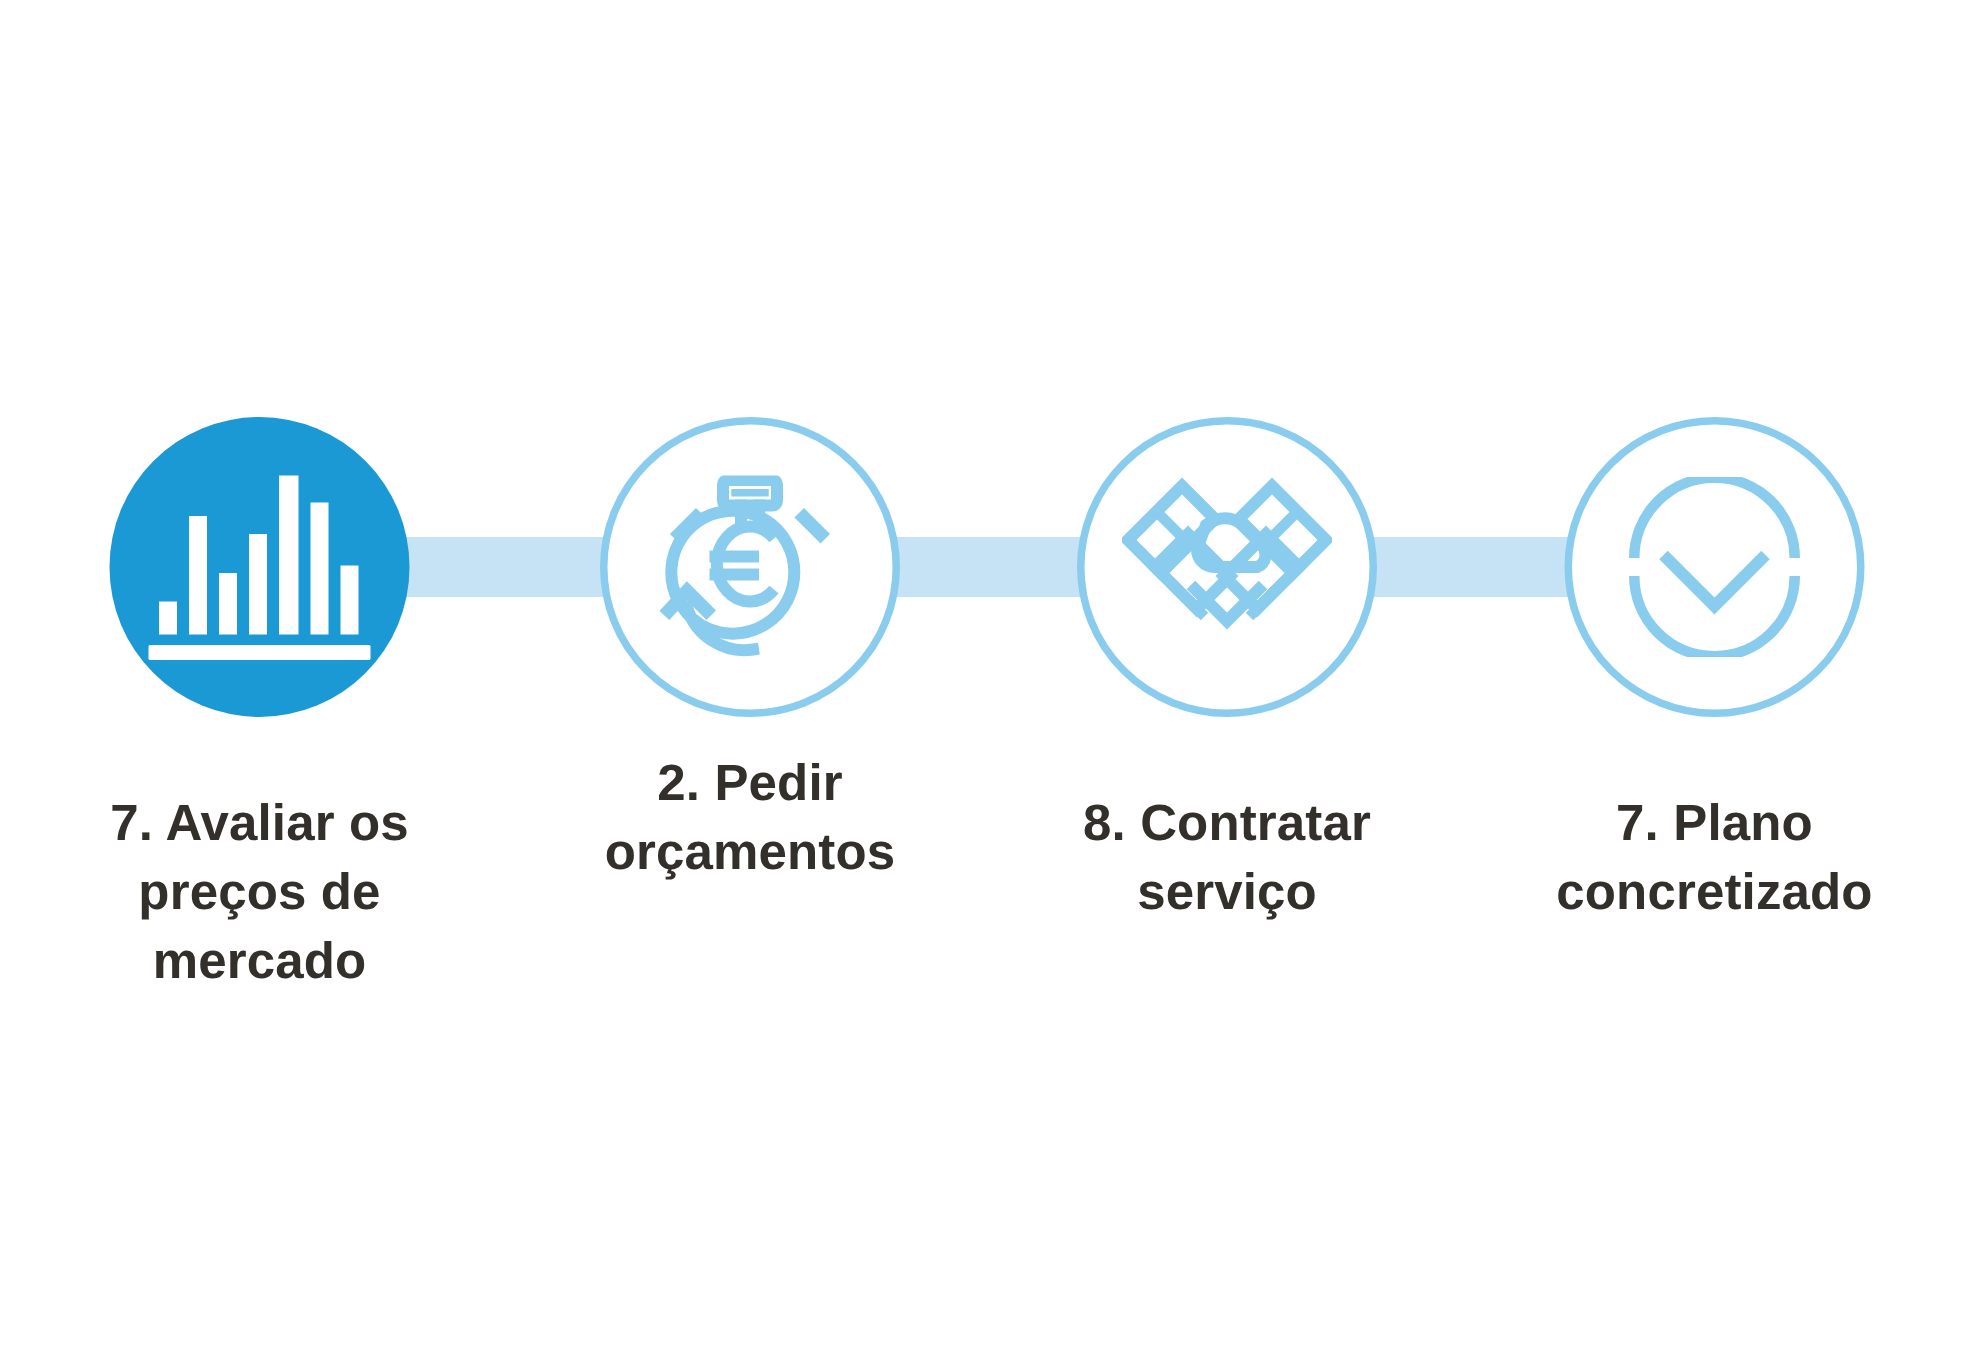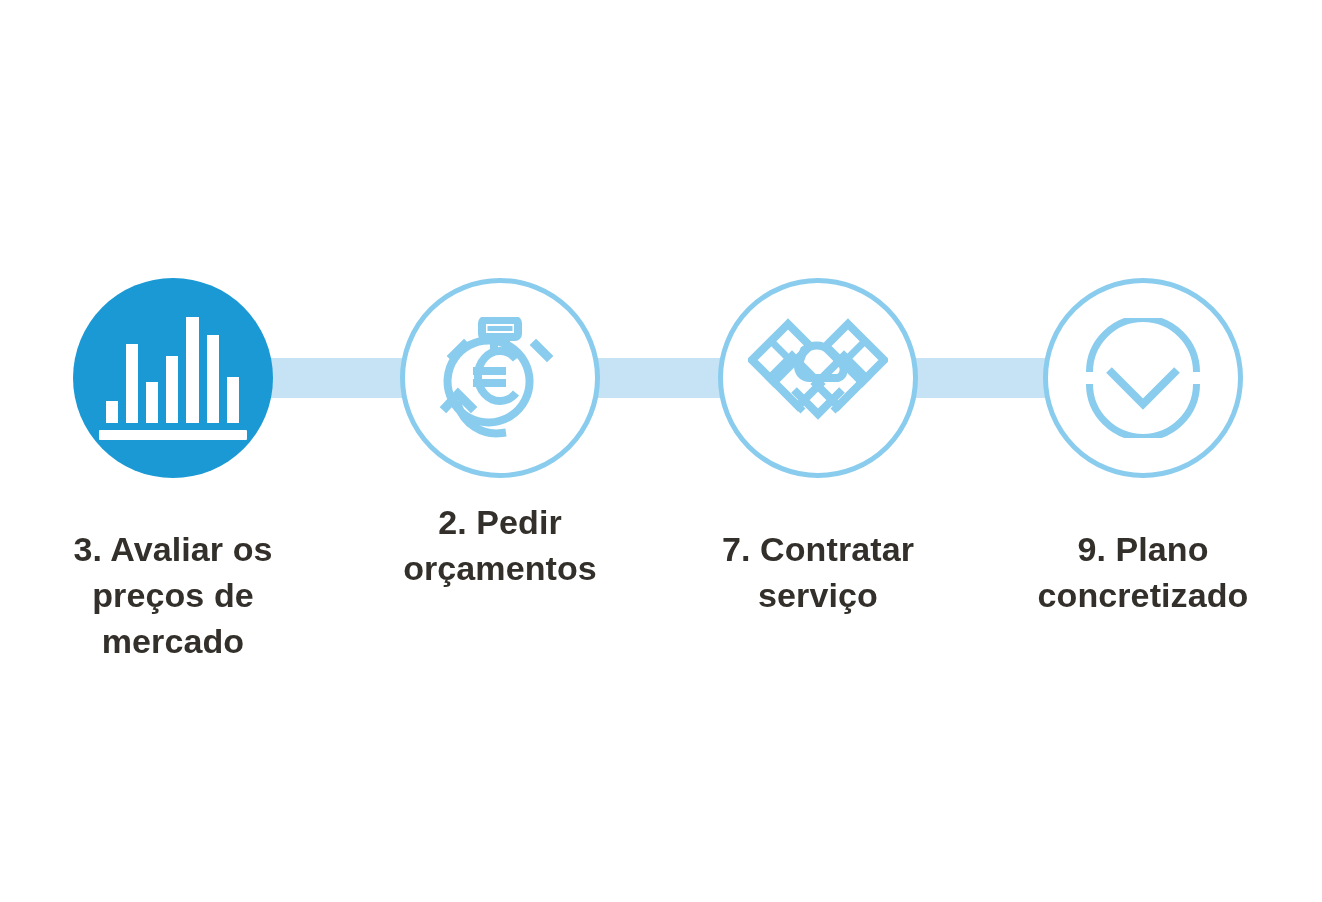--- a/index.html
+++ b/index.html
@@ -105,21 +105,21 @@
             <rect x="93" y="78" width="12" height="67"></rect>
             <rect x="113" y="39" width="13" height="106"></rect>
             <rect x="134" y="57" width="12" height="88"></rect>
             <rect x="154" y="99" width="12" height="46"></rect>
 
             <rect x="26" y="152" width="148" height="10" rx="1"></rect>
           </g>
         </svg>
       </span>
     </div>
-    <div class="step-label" style="color: rgb(51, 48, 43);">3. Avaliar os preços de mercado</div>
+    <div class="step-label" style="color: rgb(51, 48, 43);">7. Avaliar os preços de mercado</div>
   </div>
 
   <div class="step s2">
     <div class="circle outlined" style="border-color: rgb(138, 204, 237);">
       <span>
         <svg class="icon-svg" width="120" height="122" viewBox="0 0 120 122" aria-hidden="true">
           <g fill="none" stroke="#8acced" stroke-width="8" stroke-linecap="square" stroke-linejoin="miter">
 
             <rect x="42" y="3" width="36" height="17" rx="3"></rect>
             <line x1="50" y1="11.5" x2="70" y2="11.5" stroke-width="5"></line>
@@ -169,33 +169,33 @@
             <line x1="24" y1="26" x2="44" y2="46"></line>
             <line x1="116" y1="26" x2="96" y2="46"></line>
             <line x1="33" y1="73" x2="43" y2="83"></line>
             <line x1="45" y1="85" x2="55" y2="95"></line>
             <line x1="107" y1="73" x2="97" y2="83"></line>
             <line x1="95" y1="85" x2="85" y2="95"></line>
           </g>
         </svg>
       </span>
     </div>
-    <div class="step-label" style="color: rgb(51, 48, 43);">7. Contratar serviço</div>
+    <div class="step-label" style="color: rgb(51, 48, 43);">8. Contratar serviço</div>
   </div>
 
   <div class="step s4">
     <div class="circle outlined" style="border-color: rgb(138, 204, 237);">
       <span>
         <svg class="icon-svg" width="120" height="120" viewBox="0 0 120 120" aria-hidden="true">
           <g fill="none" stroke="#8acced" stroke-width="7" stroke-linecap="butt">
 
             <path d="M6.5 54 A53.5 53.5 0 0 1 113.5 54"></path>
             <path d="M6.5 66 A53.5 53.5 0 0 0 113.5 66"></path>
 
             <path d="M26 52 L60 86 L94 52" stroke-width="8" stroke-linejoin="miter"></path>
           </g>
         </svg>
       </span>
     </div>
-    <div class="step-label" style="color: rgb(51, 48, 43);">9. Plano concretizado</div>
+    <div class="step-label" style="color: rgb(51, 48, 43);">7. Plano concretizado</div>
   </div>
 
 </div>
 
 </body></html>

